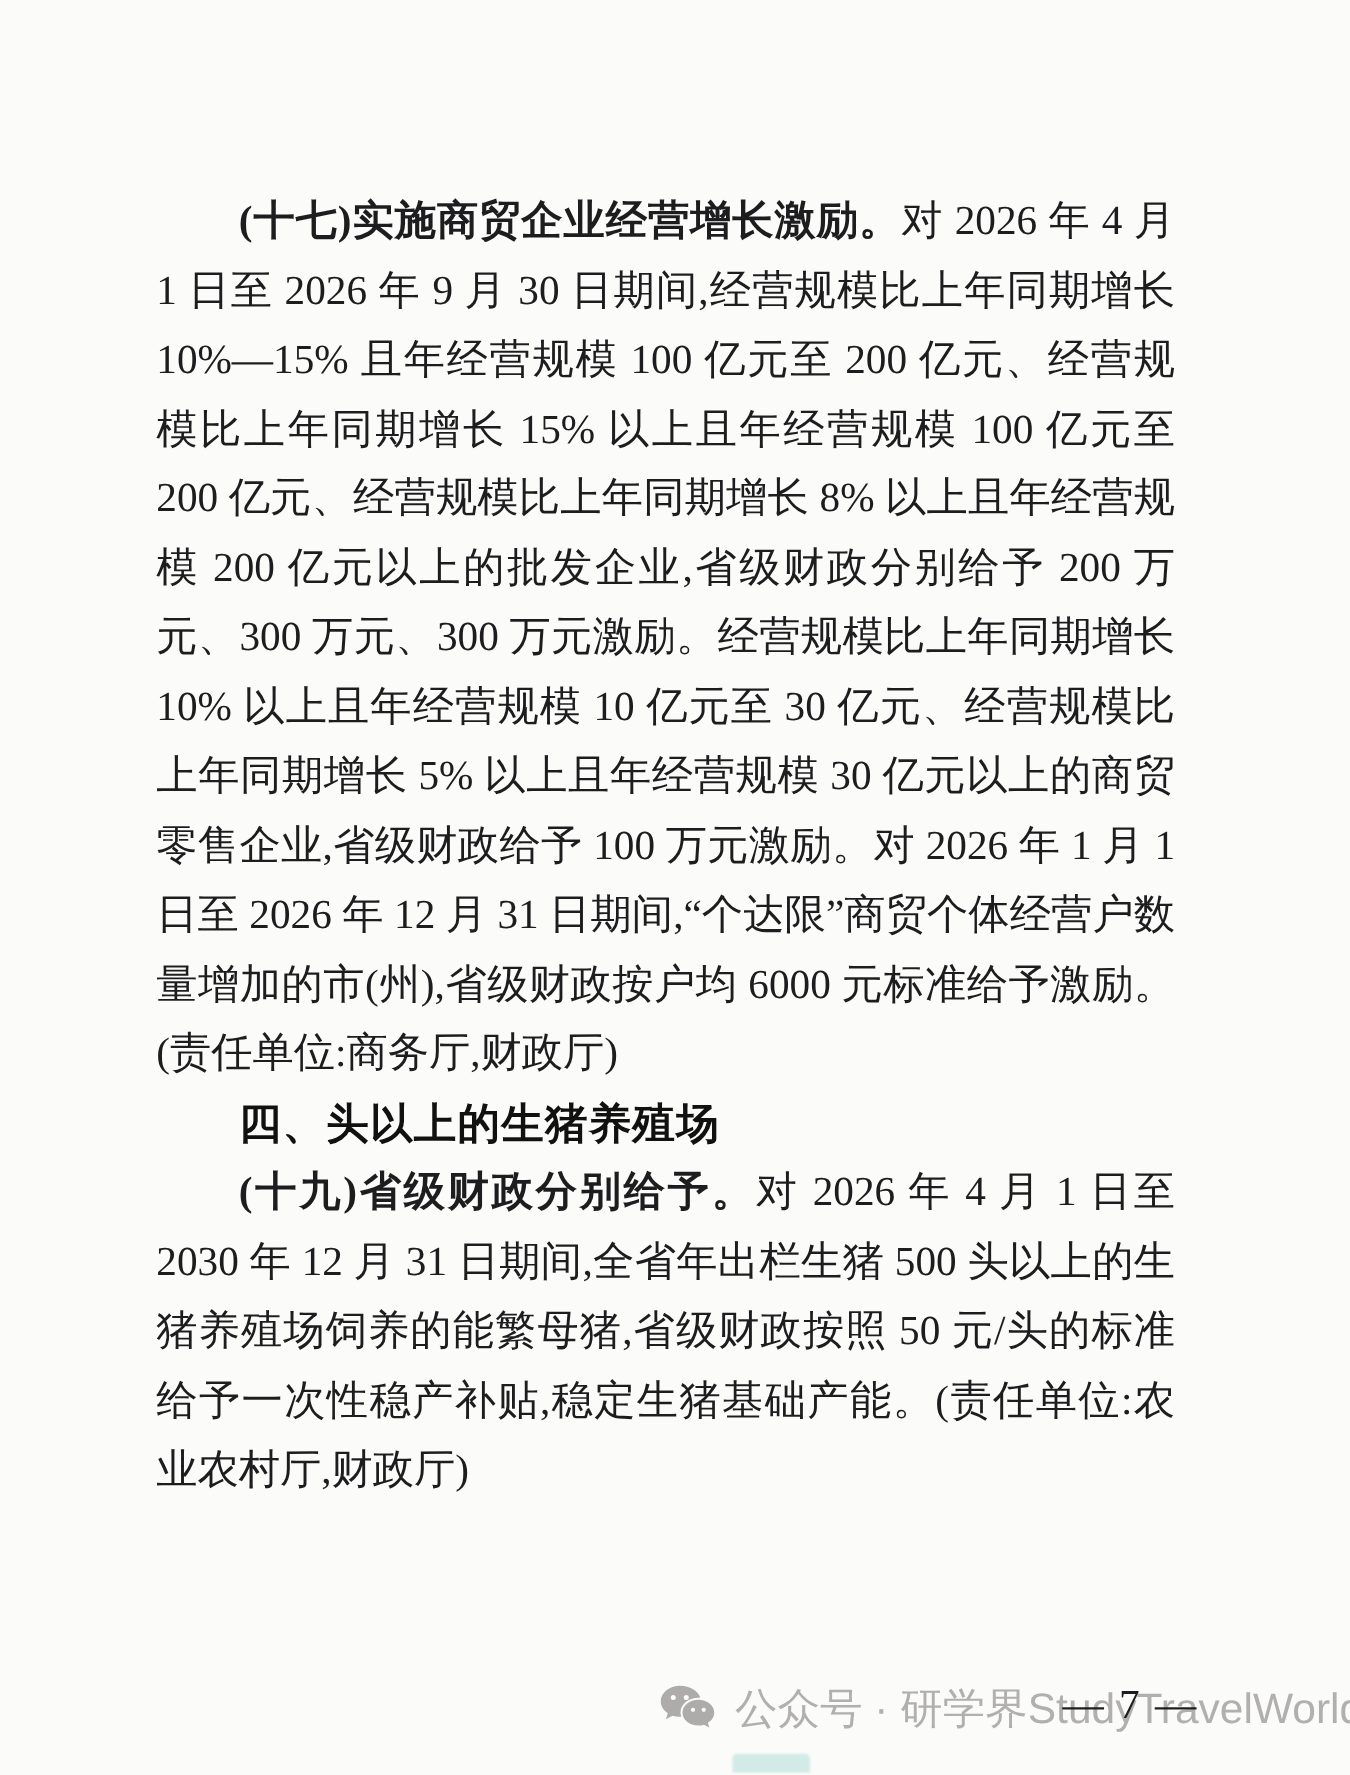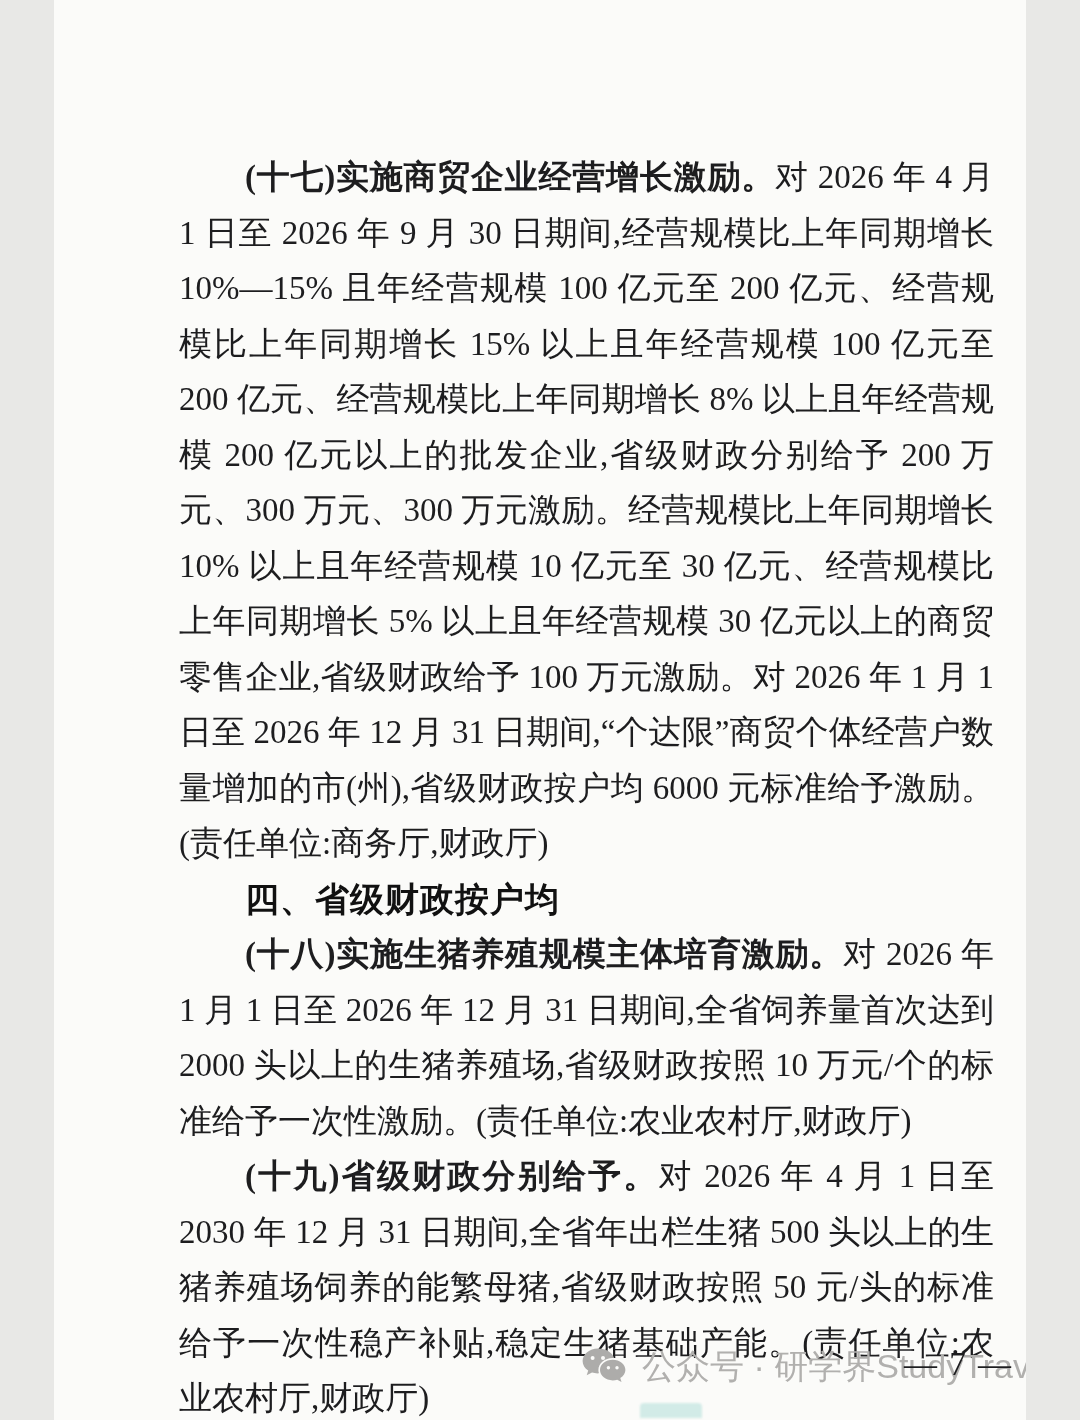--- a/index.html
+++ b/index.html
@@ -2,21 +2,21 @@
 <html><head>
 <meta charset="utf-8">
 <style>
   html, body {
     margin: 0;
     padding: 0;
     background: #e8e8e6;
   }
   .page {
     position: relative;
-    width: 972px;
+    width: 1080px;
     height: 1420px;
     margin: 0 auto;
     background: #fbfbf9;
     overflow: hidden;
     font-family: "Liberation Serif", "DejaVu Serif", serif;
     color: #1d1d1f;
   }
   .content {
     position: absolute;
     left: 125px;
@@ -86,23 +86,22 @@
 </style>
 </head>
 <body>
 
 <div class="page">
 
   <div class="content">
 
     <p class="para"><span class="lead">(十七)实施商贸企业经营增长激励。</span><span>对 2026 年 4 月 1 日至 2026 年 9 月 30 日期间,经营规模比上年同期增长 10%—15% 且年经营规模 100 亿元至 200 亿元、经营规模比上年同期增长 15% 以上且年经营规模 100 亿元至 200 亿元、经营规模比上年同期增长 8% 以上且年经营规模 200 亿元以上的批发企业,省级财政分别给予 200 万元、300 万元、300 万元激励。经营规模比上年同期增长 10% 以上且年经营规模 10 亿元至 30 亿元、经营规模比上年同期增长 5% 以上且年经营规模 30 亿元以上的商贸零售企业,省级财政给予 100 万元激励。对 2026 年 1 月 1 日至 2026 年 12 月 31 日期间,“个达限”商贸个体经营户数量增加的市(州),省级财政按户均 6000 元标准给予激励。(责任单位:商务厅,财政厅)</span></p>
 
-    <h2 class="heading">四、省级财政按户均</h2>
+    <h2 class="heading">四、头以上的生猪养殖场</h2>
 
-    <p class="para"><span class="lead">(十八)实施生猪养殖规模主体培育激励。</span><span>对 2026 年 1 月 1 日至 2026 年 12 月 31 日期间,全省饲养量首次达到 2000 头以上的生猪养殖场,省级财政按照 10 万元/个的标准给予一次性激励。(责任单位:农业农村厅,财政厅)</span></p>
 
     <p class="para"><span class="lead">(十九)省级财政分别给予。</span><span>对 2026 年 4 月 1 日至 2030 年 12 月 31 日期间,全省年出栏生猪 500 头以上的生猪养殖场饲养的能繁母猪,省级财政按照 50 元/头的标准给予一次性稳产补贴,稳定生猪基础产能。(责任单位:农业农村厅,财政厅)</span></p>
 
   </div>
 
   <div class="teal-fragment"></div>
 
   <div class="watermark">
     <svg class="wechat-icon" viewBox="0 0 48 40" xmlns="http://www.w3.org/2000/svg">
       <g fill="#adacaa">

